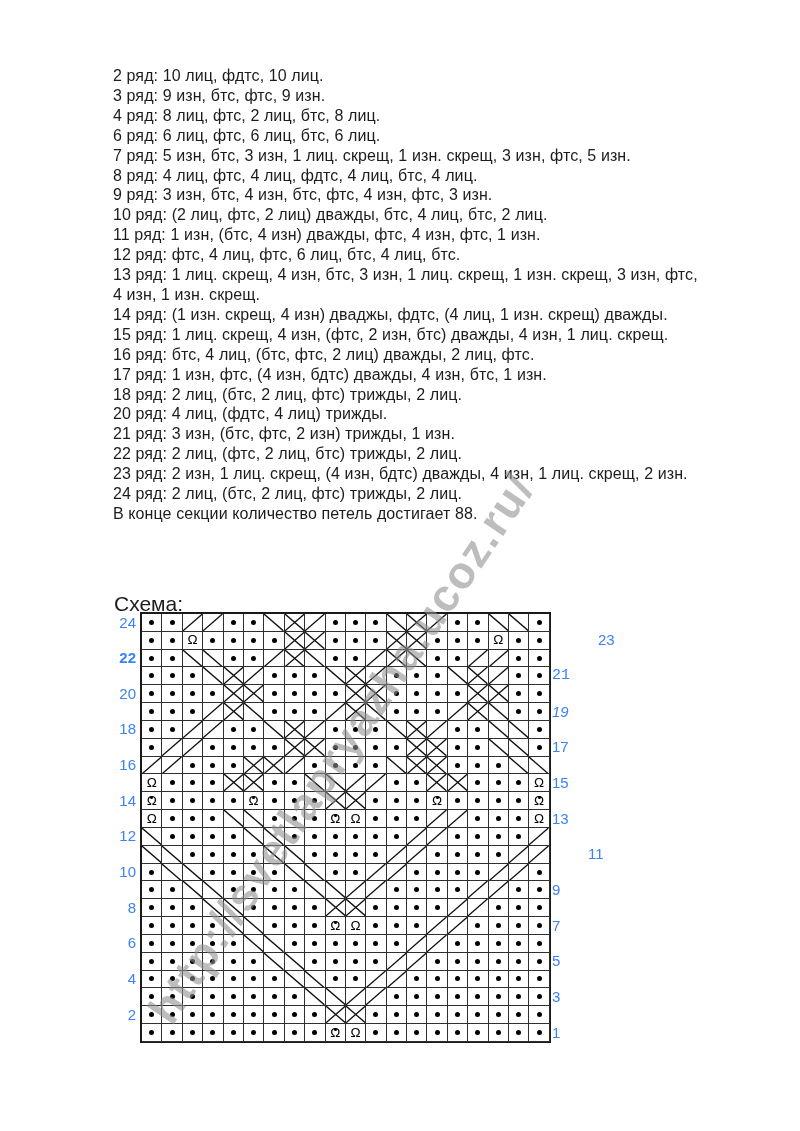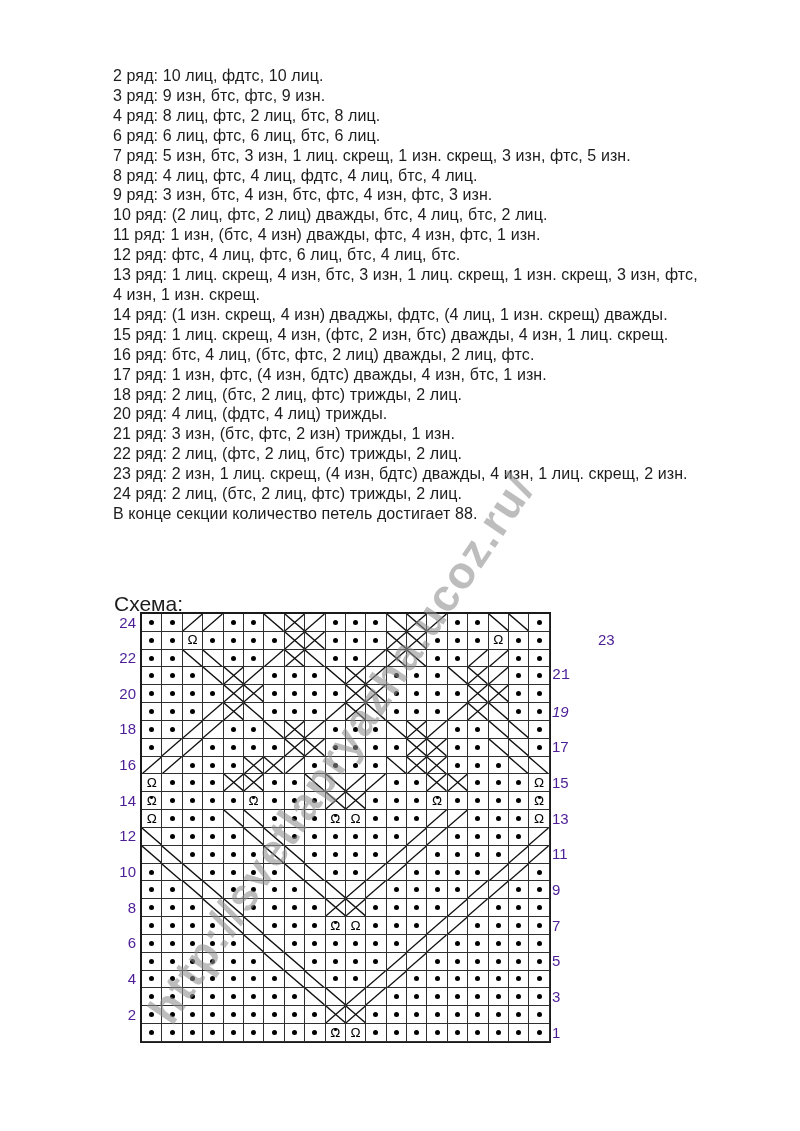--- a/index.html
+++ b/index.html
@@ -40,21 +40,21 @@
   .cell svg{position:absolute;inset:0;width:100%;height:100%;display:block;}
   .cell .qg{
     position:absolute;inset:0;display:flex;align-items:center;justify-content:center;
     font-size:13.5px;line-height:1;font-weight:400;color:#000;
   }
   .cell .qdot{
     position:absolute;left:50%;top:4px;width:3.2px;height:3.2px;margin-left:-1.6px;
     background:#000;border-radius:50%;
   }
   .num{
-    position:absolute;font-size:15px;color:#4c1d95;width:26px;
+    position:absolute;font-size:15px;color:#3b82f6;width:26px;
   }
   .num.left{text-align:right;}
   .num.right{text-align:left;}
   
   .watermark{
     position:absolute;left:138px;top:1004px;
     transform:rotate(-56deg);transform-origin:0 0;
     font-size:45px;font-weight:600;letter-spacing:1.5px;
     color:#8f8f8f;opacity:.58;white-space:nowrap;
     pointer-events:none;
@@ -1874,38 +1874,38 @@
       <div class="cell">
         <span class="dot"></span>
       </div>
       <div class="cell">
         <span class="dot"></span>
       </div>
     </div>
 
   <div id="chart-labels">
       <div class="num left" style="left: 110px; top: 613.5px;">24</div>
-      <div class="num left" style="left: 110px; top: 649.16px;">22</div>
+      <div class="num left" style="left: 110px; top: 649.16px; font-weight: bold;">22</div>
       <div class="num left" style="left: 110px; top: 684.82px;">20</div>
       <div class="num left" style="left: 110px; top: 720.48px;">18</div>
       <div class="num left" style="left: 110px; top: 756.14px;">16</div>
       <div class="num left" style="left: 110px; top: 791.8px;">14</div>
       <div class="num left" style="left: 110px; top: 827.46px;">12</div>
       <div class="num left" style="left: 110px; top: 863.12px;">10</div>
       <div class="num left" style="left: 110px; top: 898.78px;">8</div>
       <div class="num left" style="left: 110px; top: 934.44px;">6</div>
       <div class="num left" style="left: 110px; top: 970.1px;">4</div>
       <div class="num left" style="left: 110px; top: 1005.76px;">2</div>
       <div class="num right" style="left: 552px; top: 631.33px; padding-left: 46px;">23</div>
       <div class="num right" style="left: 552px; top: 666.99px; font-family: Liberation Mono, monospace;">21</div>
       <div class="num right" style="left: 552px; top: 702.65px; font-style: italic;">19</div>
       <div class="num right" style="left: 552px; top: 738.31px;">17</div>
       <div class="num right" style="left: 552px; top: 773.97px;">15</div>
       <div class="num right" style="left: 552px; top: 809.63px;">13</div>
-      <div class="num right" style="left: 552px; top: 845.29px;">11</div>
+      <div class="num right" style="left: 552px; top: 845.29px; padding-left: 36px;">11</div>
       <div class="num right" style="left: 552px; top: 880.95px;">9</div>
       <div class="num right" style="left: 552px; top: 916.61px;">7</div>
       <div class="num right" style="left: 552px; top: 952.27px;">5</div>
       <div class="num right" style="left: 552px; top: 987.93px;">3</div>
       <div class="num right" style="left: 552px; top: 1023.59px;">1</div>
     </div>
 
   <div class="watermark">http://svetlapryazha.ucoz.ru/</div>
 
 </div>

